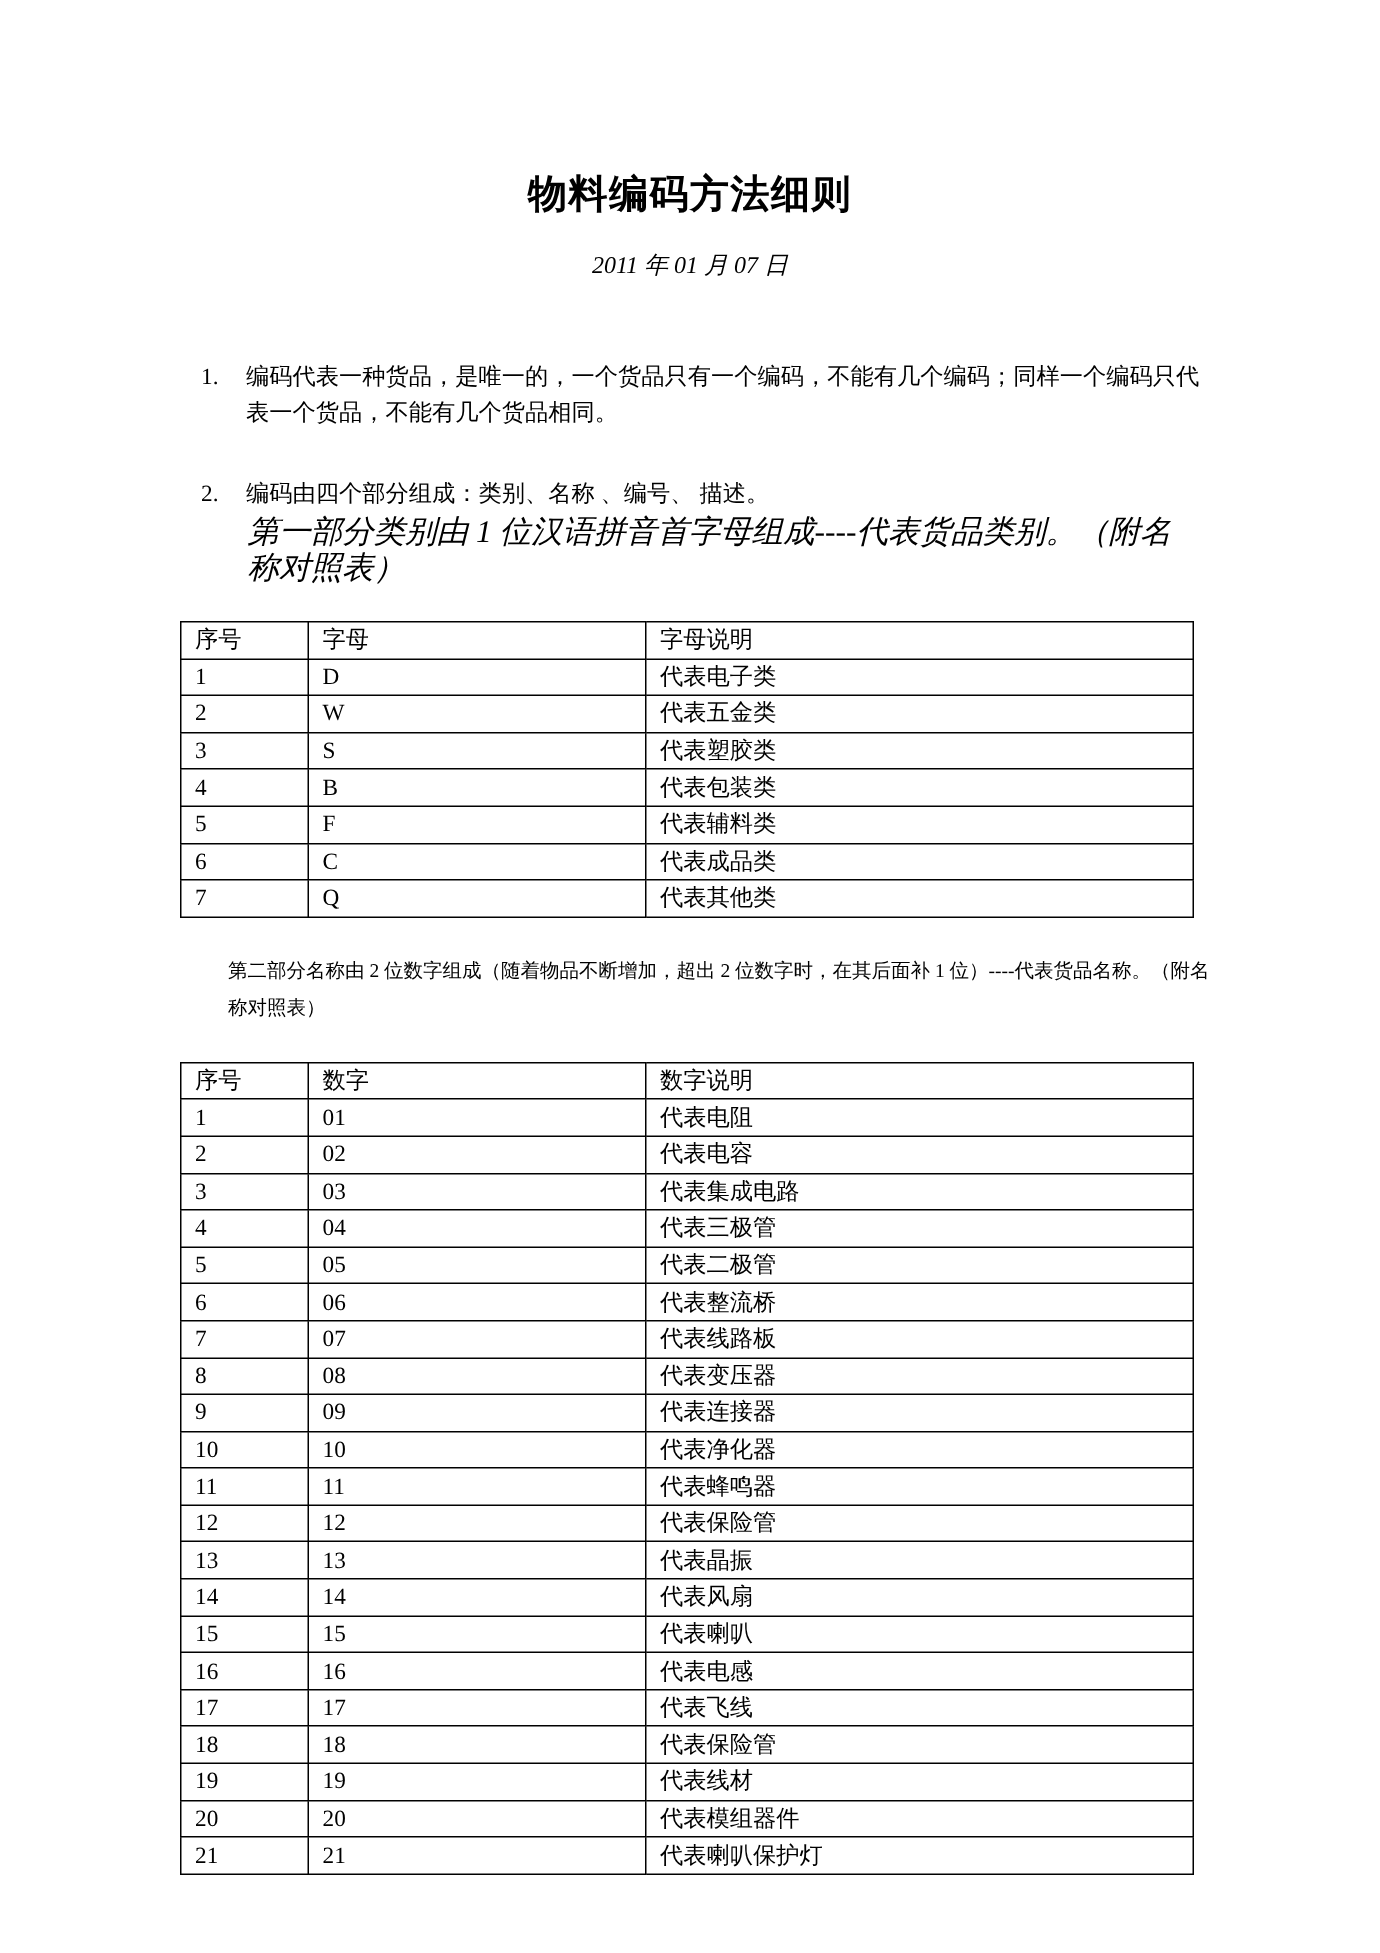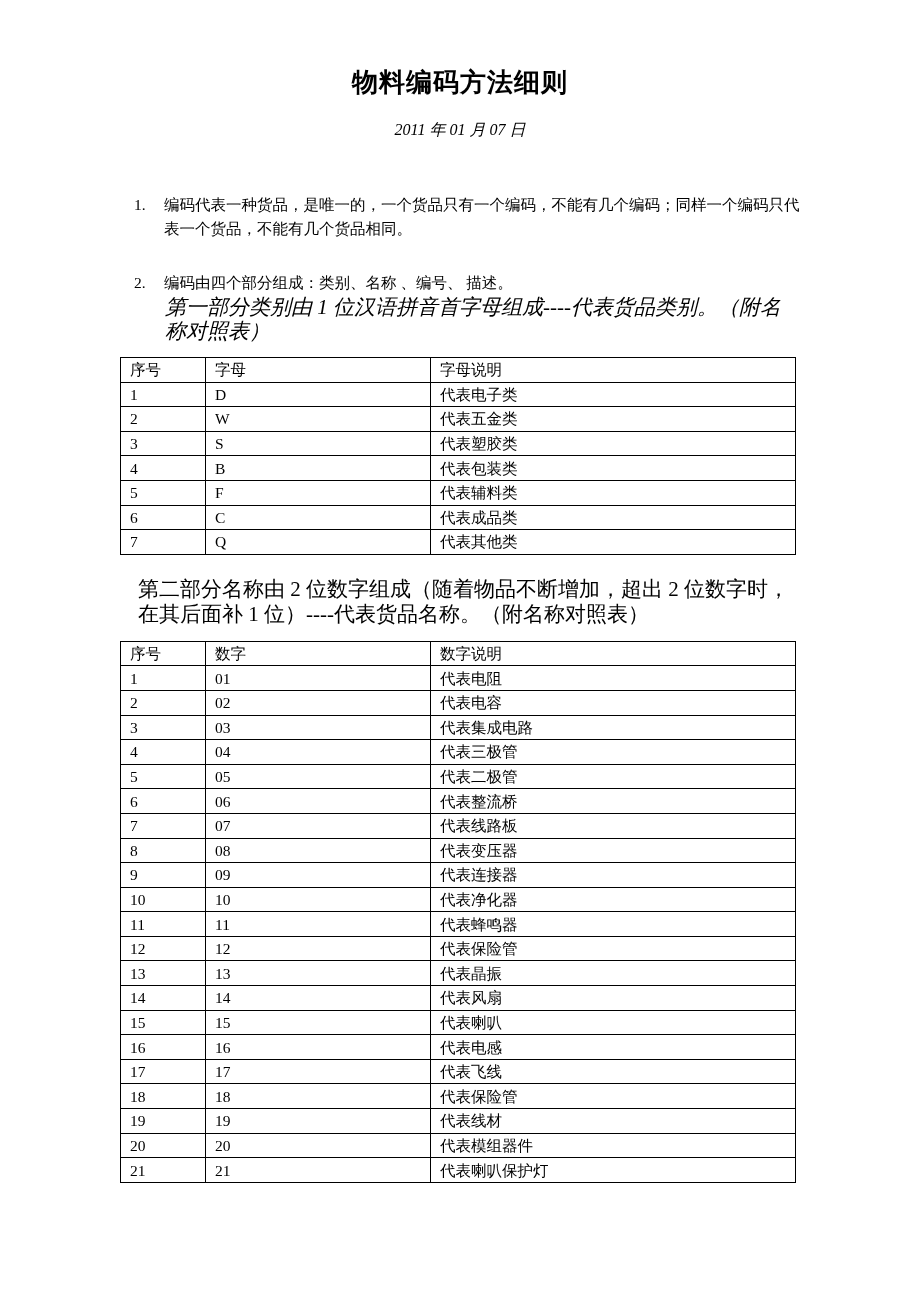--- a/index.html
+++ b/index.html
@@ -7,21 +7,21 @@
     width: 920px;
     background: #ffffff;
     font-family: "Liberation Serif", "DejaVu Serif", serif;
     color: #000000;
   }
   .page {
     position: relative;
     width: 920px;
     height: 1302px;
     background: #ffffff;
-    padding: 65px 120px 40px 120px;
+    padding: 112px 120px 40px 120px;
     overflow: hidden;
   }
   .doc-title {
     text-align: center;
     font-size: 26px;
     font-weight: bold;
     letter-spacing: 1px;
   }
   .doc-date {
     text-align: center;
@@ -46,31 +46,31 @@
     font-family: Liberation Serif, serif;
   }
   .sub-indent {
     margin-left: 45px;
     font-size: 21px;
     line-height: 24px;
     margin-top: 0;
     font-style: italic;
   }
   .section2-intro {
-    margin-left: 18px;
-    font-size: 21px;
+    margin-left: 32px;
+    font-size: 13px;
     line-height: 25px;
     margin-top: 22px;
     width: 660px;
   }
   table.data-table {
     border-collapse: collapse;
     table-layout: fixed;
     width: 675px;
-    margin-top: 14px;
+    margin-top: 24px;
     border-radius: 20px;
   }
   table.data-table col.c1 { width: 85px; }
   table.data-table col.c2 { width: 225px; }
   table.data-table col.c3 { width: 365px; }
   table.data-table th,
   table.data-table td {
     border: 1px solid #000000;
     font-size: 15.5px;
     font-weight: normal;

